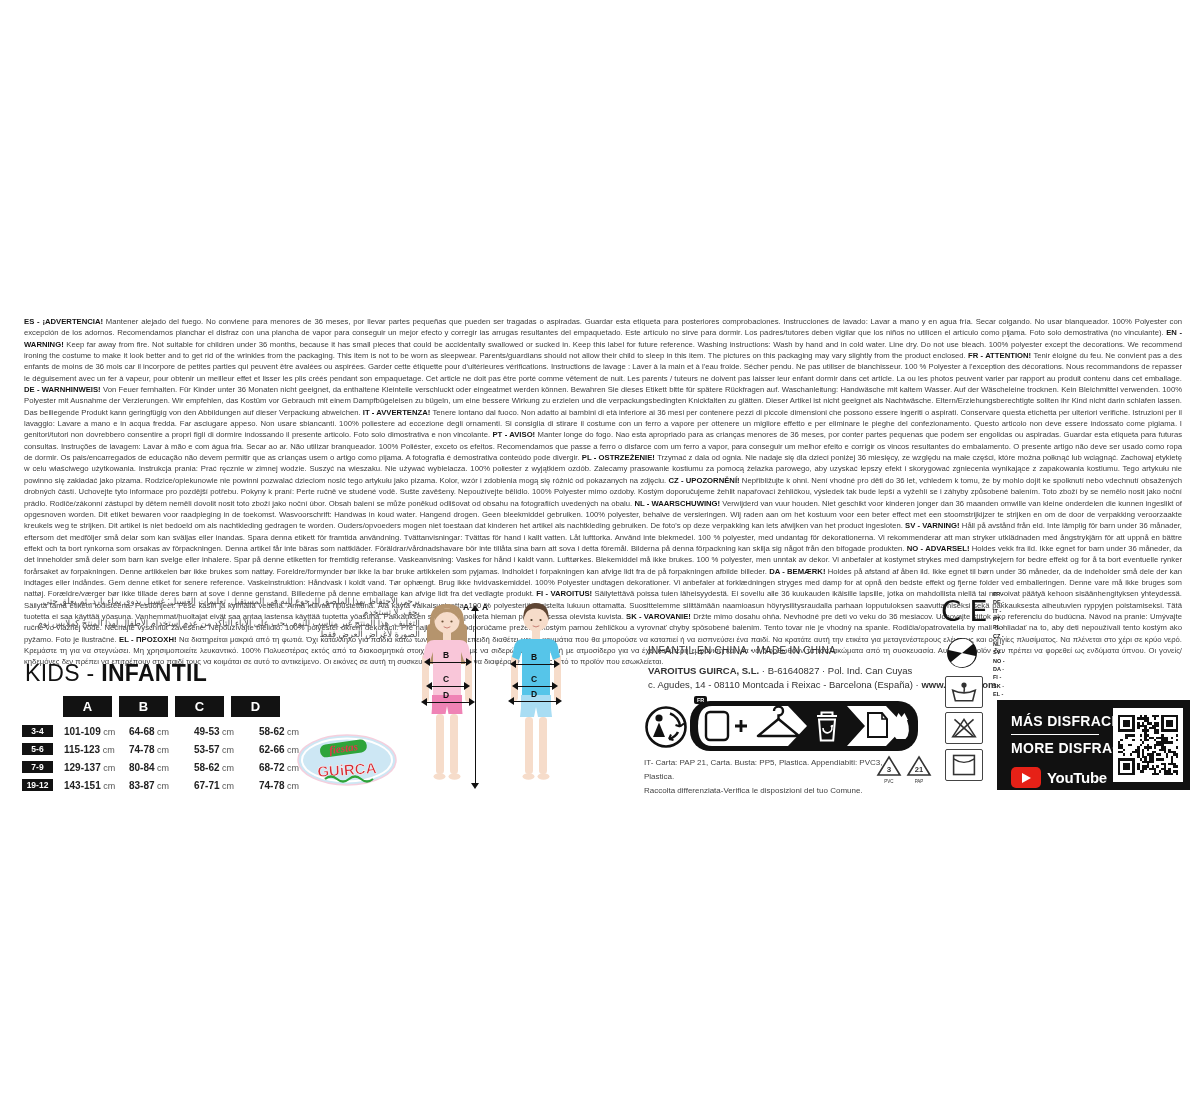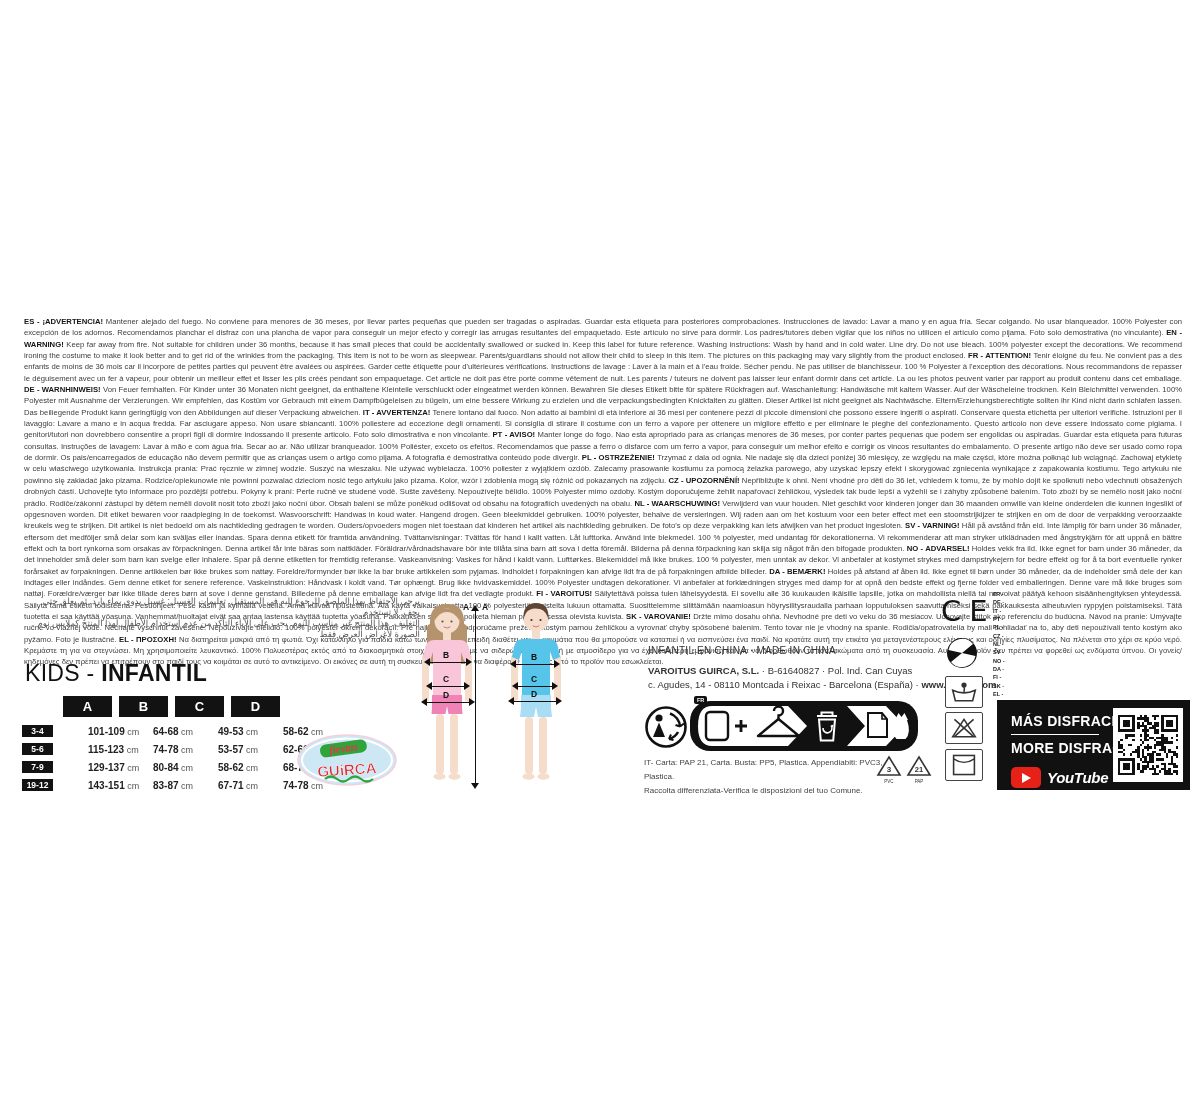--- a/index.html
+++ b/index.html
@@ -20,21 +20,21 @@
   .kids-title{position:absolute;left:25px;top:660px;font-size:23px;color:#111;letter-spacing:.3px;}
   .kids-title .light{font-weight:400;}
   .kids-title .bold{font-weight:700;margin-top:36px;}
   .sizetable{position:absolute;left:22px;top:696px;}
   .st-hrow{display:flex;gap:7px;margin-left:41px;}
   .st-hcell{width:49px;height:21px;background:#121212;color:#fff;font-weight:700;font-size:13px;
     display:flex;align-items:center;justify-content:center;}
   .st-drow{display:flex;align-items:center;margin-top:6px;height:12px;}
   .st-drow:first-of-type{margin-top:8px;}
   .st-size{width:31px;height:12px;background:#121212;color:#fff;font-size:8.5px;font-weight:700;
-    display:flex;align-items:center;justify-content:center;margin-right:26px;}
+    display:flex;align-items:center;justify-content:center;margin-right:2px;}
   .st-val{width:56px;font-size:10px;font-weight:700;color:#222;white-space:nowrap;margin-left:9px;}
   .st-val .unit{font-weight:400;font-size:9px;color:#555;}
 
   
   .fig{position:absolute;}
   .harrow{position:absolute;height:0;border-top:1.6px solid #111;}
   .harrow::before{content:"";position:absolute;left:-2px;top:-4.6px;width:0;height:0;
     border-top:4px solid transparent;border-bottom:4px solid transparent;border-right:6px solid #111;}
   .harrow::after{content:"";position:absolute;right:-2px;top:-4.6px;width:0;height:0;
     border-top:4px solid transparent;border-bottom:4px solid transparent;border-left:6px solid #111;}
@@ -68,21 +68,21 @@
   
   .promo{position:absolute;left:997px;top:700px;width:193px;height:90px;background:#111;}
   .promo-left{position:absolute;left:14px;top:13px;color:#fff;}
   .promo-l1,.promo-l2{font-size:14px;font-weight:700;letter-spacing:.3px;white-space:nowrap;}
   .promo-divider{width:88px;height:1px;background:#fff;margin:5px 0;}
   .yt{display:flex;align-items:center;margin-top:11px;}
   .yt-play{width:30px;height:21px;background:#e62117;border-radius:5px;display:flex;
     align-items:center;justify-content:center;margin-right:6px;}
   .yt-play::after{content:"";width:0;height:0;border-top:5px solid transparent;
     border-bottom:5px solid transparent;border-left:9px solid #fff;}
-  .yt-text{color:#fff;font-size:15px;font-weight:700;letter-spacing:-.3px;font-style:italic;}
+  .yt-text{color:#fff;font-size:15px;font-weight:700;letter-spacing:-.3px;}
   .qrbox{position:absolute;right:7px;top:8px;width:70px;height:74px;background:#fff;
     display:flex;align-items:center;justify-content:center;}
 </style>
 </head>
 <body>
 
 <div class="page">
 
   <p class="warnings"><b>ES - ¡ADVERTENCIA! </b>Mantener alejado del fuego. No conviene para menores de 36 meses, por llevar partes pequeñas que pueden ser tragadas o aspiradas. Guardar esta etiqueta para posteriores comprobaciones. Instrucciones de lavado: Lavar a mano y en agua fría. Secar colgando. No usar blanqueador. 100% Polyester con excepción de los adornos. Recomendamos planchar el disfraz con una plancha de vapor para conseguir un mejor efecto y corregir las arrugas resultantes del empaquetado. Este artículo no sirve para dormir. Los padres/tutores deben vigilar que los niños no utilicen el artículo como pijama. Foto solo demostrativa (no vinculante). <b>EN - WARNING! </b>Keep far away from fire. Not suitable for children under 36 months, because it has small pieces that could be accidentally swallowed or sucked in. Keep this label for future reference. Washing instructions: Wash by hand and in cold water. Line dry. Do not use bleach. 100% polyester except the decorations. We recommend ironing the costume to make it look better and to get rid of the wrinkles from the packaging. This item is not to be worn as sleepwear. Parents/guardians should not allow their child to sleep in this item. The pictures on this packaging may vary slightly from the product enclosed. <b>FR - ATTENTION! </b>Tenir éloigné du feu. Ne convient pas a des enfants de moins de 36 mois car il incorpore de petites parties qui peuvent être avalées ou aspirées. Garder cette étiquette pour d'ultérieures vérifications. Instructions de lavage : Laver à la main et à l'eau froide. Sécher pendu. Ne pas utiliser de blanchisseur. 100 % Polyester à l'exception des décorations. Nous recommandons de repasser le déguisement avec un fer à vapeur, pour obtenir un meilleur effet et lisser les plis créés pendant son empaquetage. Cet article ne doit pas être porté comme vêtement de nuit. Les parents / tuteurs ne doivent pas laisser leur enfant dormir dans cet article. La ou les photos peuvent varier par rapport au produit contenu dans cet emballage. <b>DE - WARNHINWEIS! </b>Von Feuer fernhalten. Für Kinder unter 36 Monaten nicht geeignet, da enthaltene Kleinteile verschluckt oder eingeatmet werden können. Bewahren Sie dieses Etikett bitte für spätere Rückfragen auf. Waschanleitung: Handwäsche mit kaltem Wasser. Auf der Wäscheleine trocknen. Kein Bleichmittel verwenden. 100% Polyester mit Ausnahme der Verzierungen. Wir empfehlen, das Kostüm vor Gebrauch mit einem Dampfbügeleisen zu bügeln, um eine bessere Wirkung zu erzielen und die verpackungsbedingten Knickfalten zu glätten. Dieser Artikel ist nicht geeignet als Nachtwäsche. Eltern/Erziehungsberechtigte sollten ihr Kind nicht darin schlafen lassen. Das beiliegende Produkt kann geringfügig von den Abbildungen auf dieser Verpackung abweichen. <b>IT - AVVERTENZA! </b>Tenere lontano dal fuoco. Non adatto ai bambini di età inferiore ai 36 mesi per contenere pezzi di piccole dimensioni che possono essere ingeriti o aspirati. Conservare questa etichetta per ulteriori verifiche. Istruzioni per il lavaggio: Lavare a mano e in acqua fredda. Far asciugare appeso. Non usare sbiancanti. 100% poliestere ad eccezione degli ornamenti. Si consiglia di stirare il costume con un ferro a vapore per ottenere un migliore effetto e per eliminare le pieghe del confezionamento. Questo articolo non deve essere indossato come pigiama. I genitori/tutori non dovrebbero consentire a propri figli di dormire indossando il presente articolo. Foto solo dimostrativa e non vincolante. <b>PT - AVISO! </b>Manter longe do fogo. Nao esta apropriado para as crianças menores de 36 meses, por conter partes pequenas que podem ser engolidas ou aspiradas. Guardar esta etiqueta para futuras consultas. Instruções de lavagem: Lavar à mão e com água fria. Secar ao ar. Não utilizar branqueador. 100% Poliéster, exceto os efeitos. Recomendamos que passe a ferro o disfarce com um ferro a vapor, para conseguir um melhor efeito e corrigir os vincos resultantes do embalamento. O presente artigo não deve ser usado como ropa de dormir. Os pais/encarregados de educação não devem permitir que as crianças usem o artigo como pijama. A fotografia é demostrativa conteúdo pode divergir. <b>PL - OSTRZEŻENIE! </b>Trzymać z dala od ognia. Nie nadaje się dla dzieci poniżej 36 miesięcy, ze względu na małe części, które można połknąć lub wciągnąć. Zachowaj etykietę w celu właściwego użytkowania. Instrukcja prania: Prać ręcznie w zimnej wodzie. Suszyć na wieszaku. Nie używać wybielacza. 100% poliester z wyjątkiem ozdób. Zalecamy prasowanie kostiumu za pomocą żelazka parowego, aby uzyskać lepszy efekt i skorygować zgniecenia wynikające z zapakowania kostiumu. Tego artykułu nie powinno się zakładać jako pizama. Rodzice/opiekunowie nie powinni pozwalać dzieciom nosić tego artykułu jako pizama. Kolor, wzór i zdobienia mogą się różnić od pokazanych na zdjęciu. <b>CZ - UPOZORNĚNÍ! </b>Nepřibližujte k ohni. Není vhodné pro děti do 36 let, vchledem k tomu, že by mohlo dojít ke spolknutí nebo vdechnutí obsažených drobných částí. Uchovejte tyto informace pro pozdější potřebu. Pokyny k praní: Perte ručně ve studené vodě. Sušte zavěšeny. Nepoužívejte bělidlo. 100% Polyester mimo ozdoby. Kostým doporučujeme žehlit napařovací žehličkou, výsledek tak bude lepší a vyžehlí se i záhyby způsobené balením. Toto zboží by se nemělo nosit jako noční prádlo. Rodiče/zákonní zástupci by dětem neměli dovolit nosit toto zboží jako noční úbor. Obsah balení se může ponĕkud odlišovat od obsahu na fotografiích uvedených na obalu. <b>NL - WAARSCHUWING! </b>Verwijderd van vuur houden. Niet geschikt voor kinderen jonger dan 36 maanden omwille van kleine onderdelen die kunnen ingeslikt of opgesnoven worden. Dit etiket bewaren voor raadpleging in de toekomst. Wasvoorschrift: Handwas in koud water. Hangend drogen. Geen bleekmiddel gebruiken. 100% polyester, behalve de versieringen. Wij raden aan om het kostuum voor een beter effect met een stoomstrijkijzer te strijken en om de door de verpakking veroorzaakte kreukels weg te strijken. Dit artikel is niet bedoeld om als nachtkleding gedragen te worden. Ouders/opvoeders mogen niet toestaan dat kinderen het artikel als nachtkleding gebruiken. De foto's op deze verpakking kan iets afwijken van het product ingesloten. <b>SV - VARNING! </b>Håll på avstånd från eld. Inte lämplig för barn under 36 månader, eftersom det medföljer små delar som kan sväljas eller inandas. Spara denna etikett för framtida användning. Tvättanvisningar: Tvättas för hand i kallt vatten. Låt lufttorka. Använd inte blekmedel. 100 % polyester, med undantag för dekorationerna. Vi rekommenderar att man stryker utklädnaden med ångstrykjärn för att uppnå en bättre effekt och ta bort rynkorna som orsakas av förpackningen. Denna artikel får inte bäras som nattkläder. Föräldrar/vårdnadshavare bör inte tillåta sina barn att sova i detta föremål. Bilderna på denna förpackning kan skilja sig något från den bifogade produkten. <b>NO - ADVARSEL! </b>Holdes vekk fra ild. Ikke egnet for barn under 36 måneder, da det inneholder små deler som barn kan svelge eller inhalere. Spar på denne etiketten for fremtidig referanse. Vaskeanvisning: Vaskes for hånd i kaldt vann. Lufttørkes. Blekemiddel må ikke brukes. 100 % polyester, men unntak av dekor. Vi anbefaler at kostymet strykes med dampstrykejern for bedre effekt og for å ta bort eventuelle rynker forårsaket av forpakningen. Denne artikkelen bør ikke brukes som nattøy. Foreldre/formynder bør ikke la bar bruke artikkelen som pyjamas. Indholdet i forpakningen kan afvige lidt fra de på forpakningen afbilde billeder. <b>DA - BEMÆRK! </b>Holdes på afstand af åben ild. Ikke egnet til børn under 36 måneder, da de indeholder små dele der kan indtages eller indåndes. Gem denne etiket for senere reference. Vaskeinstruktion: Håndvask i koldt vand. Tør ophængt. Brug ikke hvidvaskemiddel. 100% Polyester undtagen dekorationer. Vi anbefaler at forklædningen stryges med damp for at opnå den bedste effekt og fjerne folder ved emballeringen. Denne vare må ikke bruges som nattøj. Forældre/værger bør ikke tillade deres børn at sove i denne genstand. Billederne på denne emballage kan afvige lidt fra det vedlagte produkt. <b>FI - VAROITUS! </b>Säilytettävä poissa tulen läheisyydestä. Ei sovellu alle 36 kuukauden ikäisille lapsille, jotka on mahdollista niellä tai ne voivat päätyä kehoon sisäänhengityksen yhteydessä. Säilytä tämä etiketti todisteena. Pesuohjeet: Pese käsin ja kylmällä vedellä. Anna kuivua ripustettuna. Älä käytä valkaisuainetta. 100 % polyesteriä koristelta lukuun ottamatta. Suosittelemme silittämään naamioasun höyrysilitysraudalla parhaan lopputuloksen saavuttamiseksi sekä pakkauksesta aiheutuvien ryppyjen poistamiseksi. Tätä tuotetta ei saa käyttää yöasuna. Vanhemmat/huoltajat eivät saa antaa lastensa käyttää tuotetta yöasuna. Pakkauksen sisältö voi poiketa hieman pakkauksessa olevista kuvista. <b>SK - VAROVANIE! </b>Držte mimo dosahu ohňa. Nevhodné pre deti vo veku do 36 mesiacov. Uchovajte štítok ako referenciu do budúcna. Návod na pranie: Umývajte ručne vo vlažnej vode. Nechajte vyschnúť zavesené. Nepoužívajte bielidlo. 100% polyester okrem dekorácií. Pre najlepší efekt odporúčame prežehliť kostým parnou žehličkou a vyrovnať chyby spôsobené balením. Tento tovar nie je vhodný na spanie. Rodičia/opatrovatelia by mali dohliadať na to, aby deti nepoužívali tento kostým ako pyžamo. Foto je ilustračné. <b>EL - ΠΡΟΣΟΧΗ! </b>Να διατηρείται μακριά από τη φωτιά. Όχι κατάλληλο για παιδιά κάτω των 36 μηνών, επειδή διαθέτει μικρά κομμάτια που θα μπορούσε να καταπιεί ή να εισπνεύσει ένα παιδί. Να κρατάτε αυτή την ετικέτα για μεταγενέστερους ελέγχους και οδηγίες πλυσίματος. Να πλένεται στο χέρι σε κρύο νερό. Κρεμάστε τη για να στεγνώσει. Μη χρησιμοποιείτε λευκαντικό. 100% Πολυεστέρας εκτός από τα διακοσμητικά στοιχεία. Συνιστούμε να σιδερώσετε τη στολή με ατμοσίδερο για να έχει καλύτερη εμφάνιση και για να διορθωθούν τα τσαλακώματα από τη συσκευασία. Αυτό το προϊόν δεν πρέπει να φορεθεί ως ενδύματα ύπνου. Οι γονείς/κηδεμόνες δεν πρέπει να επιτρέπουν στο παιδί τους να κοιμάται σε αυτό το αντικείμενο. Οι εικόνες σε αυτή τη συσκευασία ενδέχεται να διαφέρουν ελαφρώς από το προϊόν που εσωκλείεται. </p>
 

